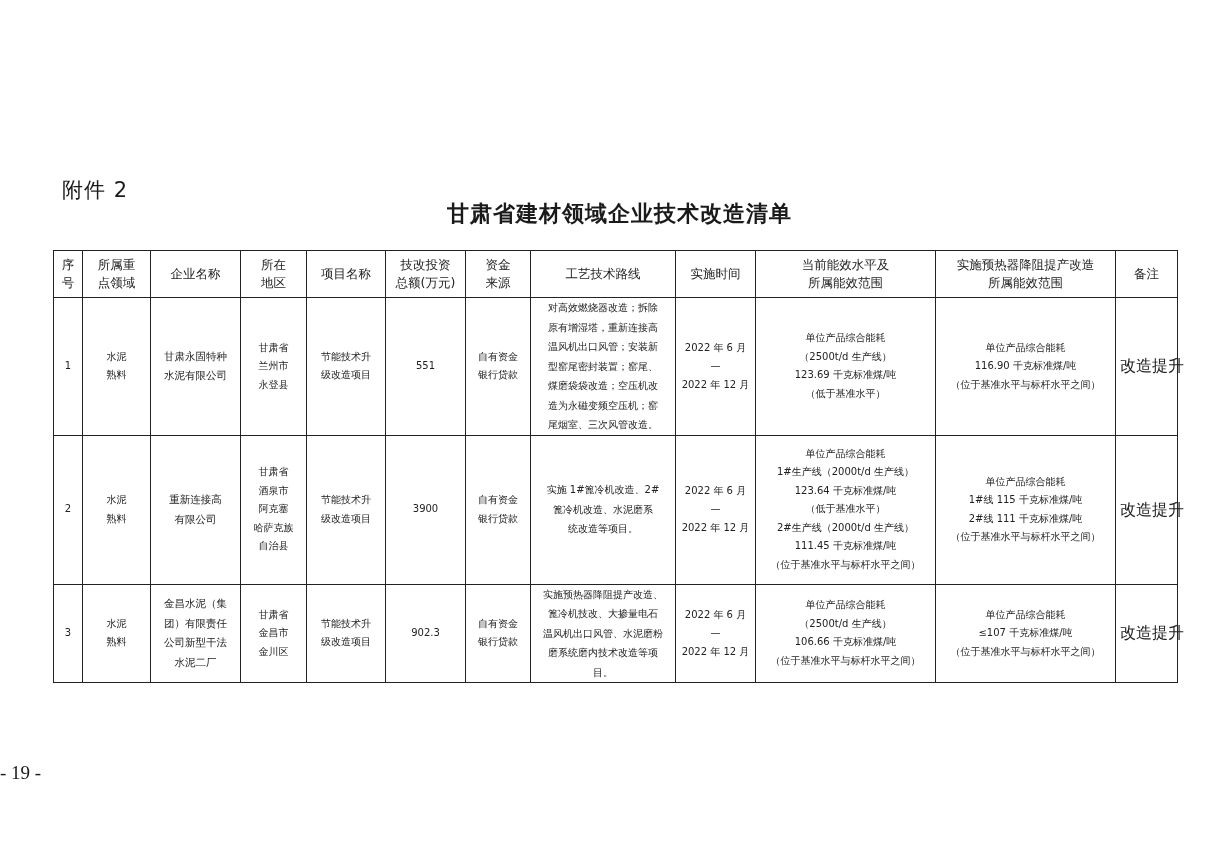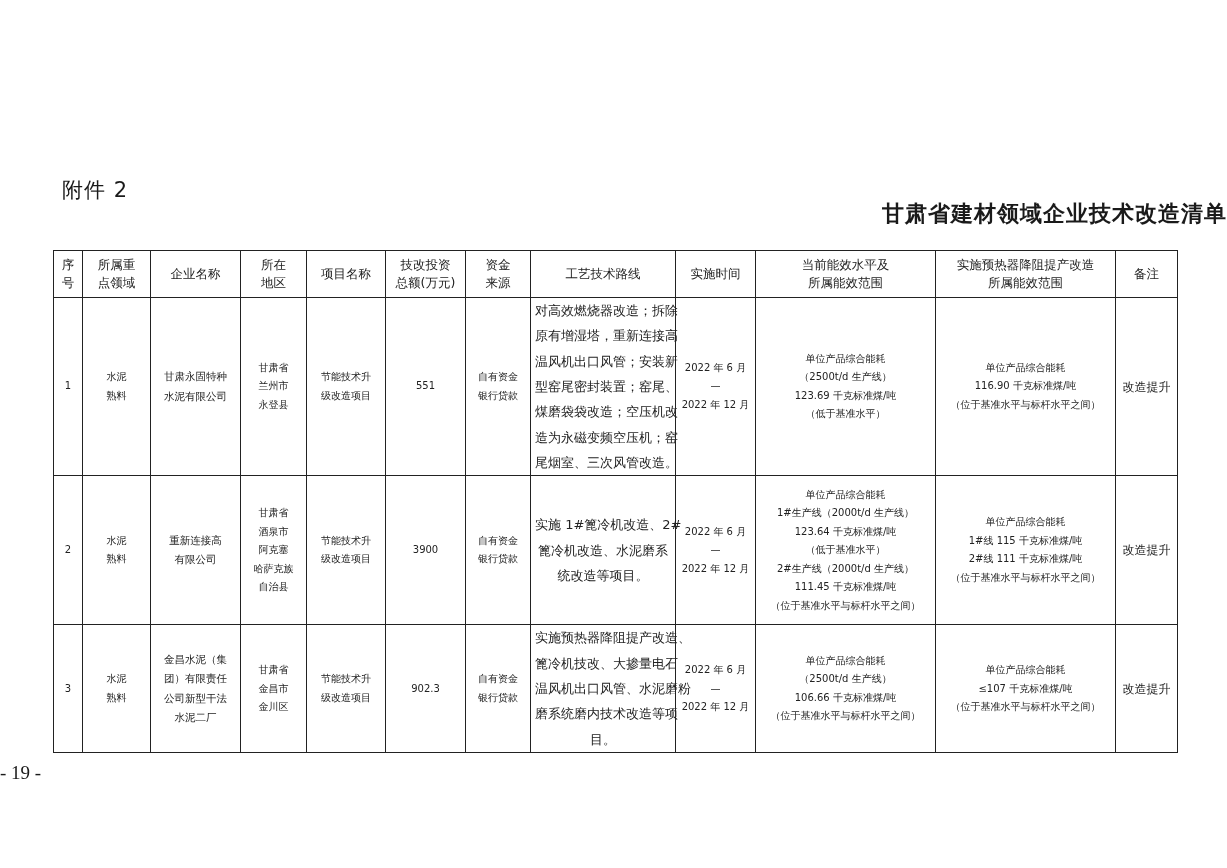--- a/index.html
+++ b/index.html
@@ -8,21 +8,21 @@
     font-family: "DejaVu Sans", "Liberation Sans", sans-serif; color: #1a1a1a;
   }
   .attachment {
     position: absolute; left: 62px; top: 140px;
     font-size: 21px; font-weight: 500; letter-spacing: 1px;
     font-family: "DejaVu Sans", sans-serif;
     margin-top: 36px;
   }
   .doc-title {
     position: absolute; left: 0; right: 0; top: 199px;
-    text-align: right; font-size: 22px; font-weight: bold; letter-spacing: 1px;
+    text-align: center; font-size: 22px; font-weight: bold; letter-spacing: 1px;
     padding-left: 12px;
     font-family: "DejaVu Sans", sans-serif;
   }
   table.main {
     position: absolute; left: 53px; top: 250px;
     border-collapse: collapse; table-layout: fixed;
     width: 1124px;
     font-size: 10px; line-height: 1.85;
     font-family: "DejaVu Sans", sans-serif;
   }
@@ -32,23 +32,23 @@
     padding: 0 4px; font-weight: normal; color: #222;
     word-break: break-all;
   }
   table.main th { font-size: 12.5px; line-height: 1.45; }
   tr.hdr { height: 47px; }
   tr.section { height: 25px; }
   tr.section td.section-label { text-align: left; font-size: 12px; padding-left: 6px; }
   tr.r1 { height: 132px; }
   tr.r2 { height: 149px; }
   tr.r3 { height: 87px; }
-  td.route { text-align: left; padding: 0 8px; font-size: 13px; line-height: 1.95; border-radius: 12px; }
+  td.route { text-align: left; padding: 0 8px; font-size: 10px; line-height: 1.95; border-radius: 12px; }
   td.company { text-align: left; padding: 0 8px; font-size: 10.5px; }
-  td.remark { font-size: 12px; }
+  td.remark { font-size: 16px; }
   .line { display: block; white-space: nowrap; }
   .page-num {
     position: absolute; left: 0; right: 0; top: 762px; text-align: left;
     font-family: "Liberation Serif", "DejaVu Serif", serif; font-size: 19px;
   }
 </style>
 </head>
 <body>
 
 <div class="attachment">附件 2</div>

